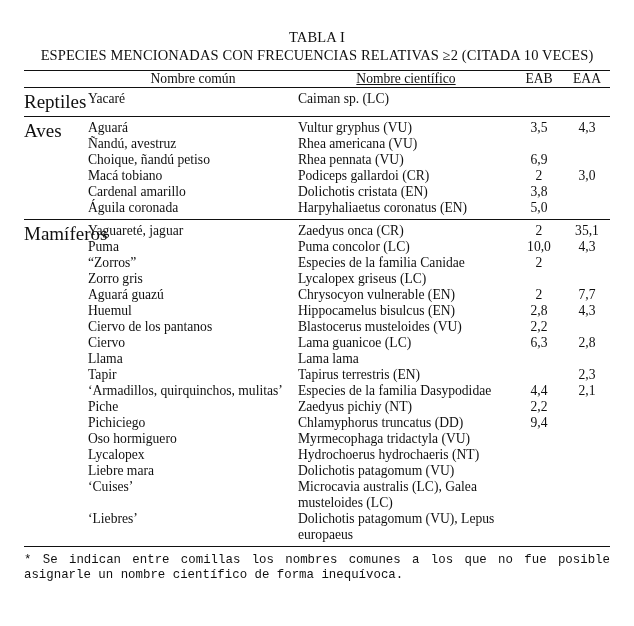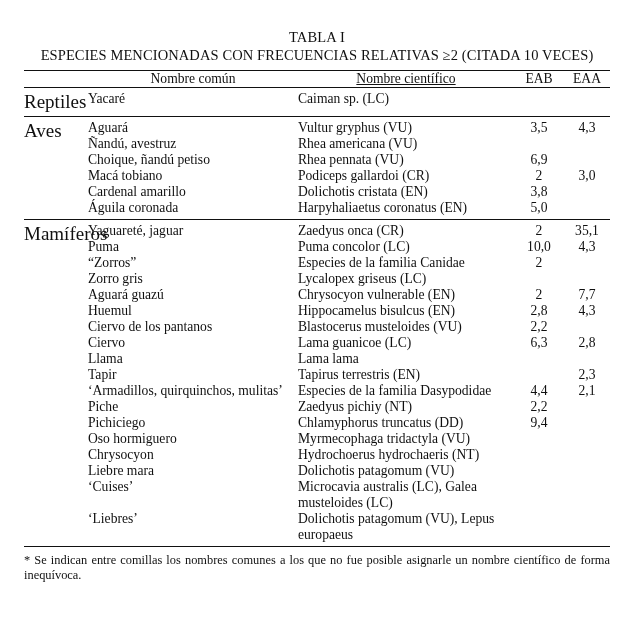--- a/index.html
+++ b/index.html
@@ -112,20 +112,21 @@
   .footnotes {
     margin: 4px 24px 0 24px;
     width: 586px;
     font-size: 12.4px;
     line-height: 14.6px;
     text-align: justify;
   }
   .footnotes p {
     margin: 0 0 0 0;
     padding: 0;
+    font-family: Liberation Mono, monospace;
   }
   .fn-2 { margin-top: 1px; }
 </style>
 </head>
 <body>
 
 <div class="page">
 
   <div class="title-block">
     <div class="title-line1">TABLA I</div>
@@ -275,21 +276,21 @@
             <td class="num-cell">9,4</td>
             <td class="num-cell"></td>
           </tr>
           <tr>
             <td class="common-cell">Oso hormiguero</td>
             <td class="sci-cell"><span class="it">Myrmecophaga tridactyla</span><span> (VU)</span></td>
             <td class="num-cell"></td>
             <td class="num-cell"></td>
           </tr>
           <tr>
-            <td class="common-cell">Chrysocyon</td>
+            <td class="common-cell">Lycalopex</td>
             <td class="sci-cell"><span class="it">Hydrochoerus hydrochaeris</span><span> (NT)</span></td>
             <td class="num-cell"></td>
             <td class="num-cell"></td>
           </tr>
           <tr>
             <td class="common-cell">Liebre mara</td>
             <td class="sci-cell"><span class="it">Dolichotis patagomum</span><span> (VU)</span></td>
             <td class="num-cell"></td>
             <td class="num-cell"></td>
           </tr>

